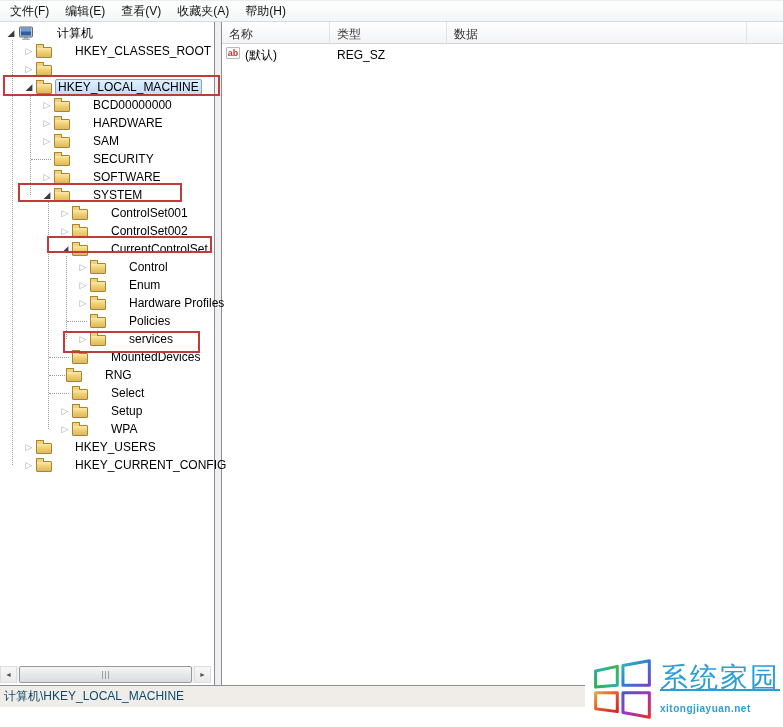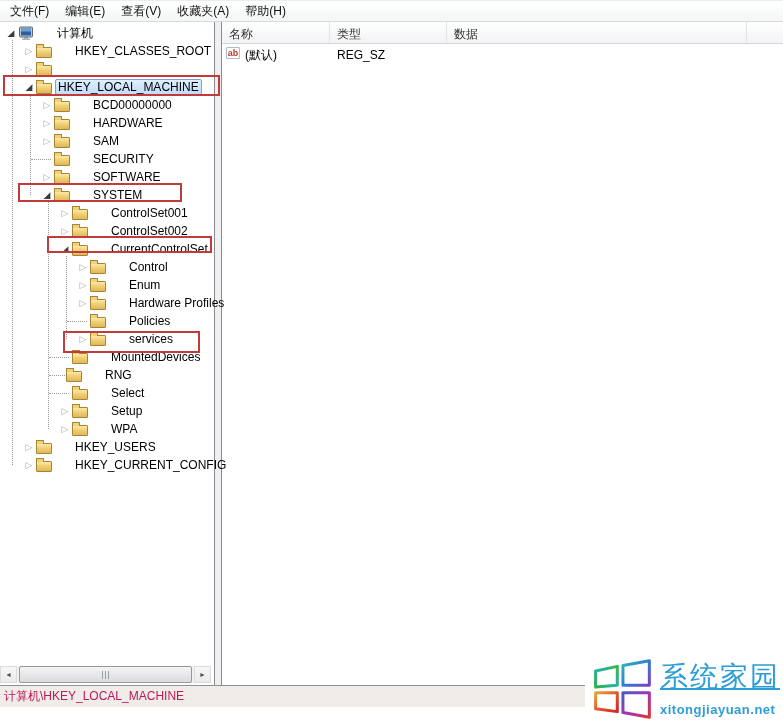--- a/index.html
+++ b/index.html
@@ -59,28 +59,28 @@
   .col { height:100%; padding:4px 0 0 7px; font-size:12px; color:#333; border-right:1px solid #e1e3e6; }
   .col.filler { flex:1; border-right:none; }
   .vrow { display:flex; align-items:center; height:18px; margin-top:2px; font-size:12px; color:#000; }
   .vcell { padding-left:7px; overflow:hidden; white-space:nowrap; }
   .vcell.name { display:flex; padding-left:4px; }
   .reg-icon { display:inline-block; width:14px; height:12px; margin-right:5px; background:#fdfdfd;
     border:1px solid #aebacd; border-radius:1px; color:#c0392b; font-size:9px; font-weight:bold;
     line-height:10px; text-align:center; font-family:"Liberation Sans",sans-serif; }
 
   
-  .statusbar { height:22px; border-top:1px solid #8f9294; background:#f0ede8; display:flex; align-items:center; padding-left:4px; font-size:12px; color:#be185d; }
+  .statusbar { height:22px; border-top:1px solid #8f9294; background:#f0ede8; display:flex; align-items:center; padding-left:4px; font-size:12px; color:#0c4a6e; }
 
   
   .watermark { position:absolute; right:0; bottom:0; width:198px; height:76px; background:#fff; display:flex; align-items:center; z-index:20; }
   .wm-logo { width:66px; height:66px; flex:none; margin-left:4px; }
   .wm-textblock { margin-left:5px; line-height:1; }
   .wm-name { font-size:28px; letter-spacing:2px; font-weight:500;text-decoration:underline; }
-  .wm-url { font-size:13px; font-weight:bold; margin-top:12px; letter-spacing:0.5px; }
+  .wm-url { font-size:10px; font-weight:bold; margin-top:12px; letter-spacing:0.5px; }
 </style>
 </head>
 <body>
 
 <div class="window">
 
 
   <div class="menubar">
       <div class="menu-item">文件(F)</div>
       <div class="menu-item">编辑(E)</div>

